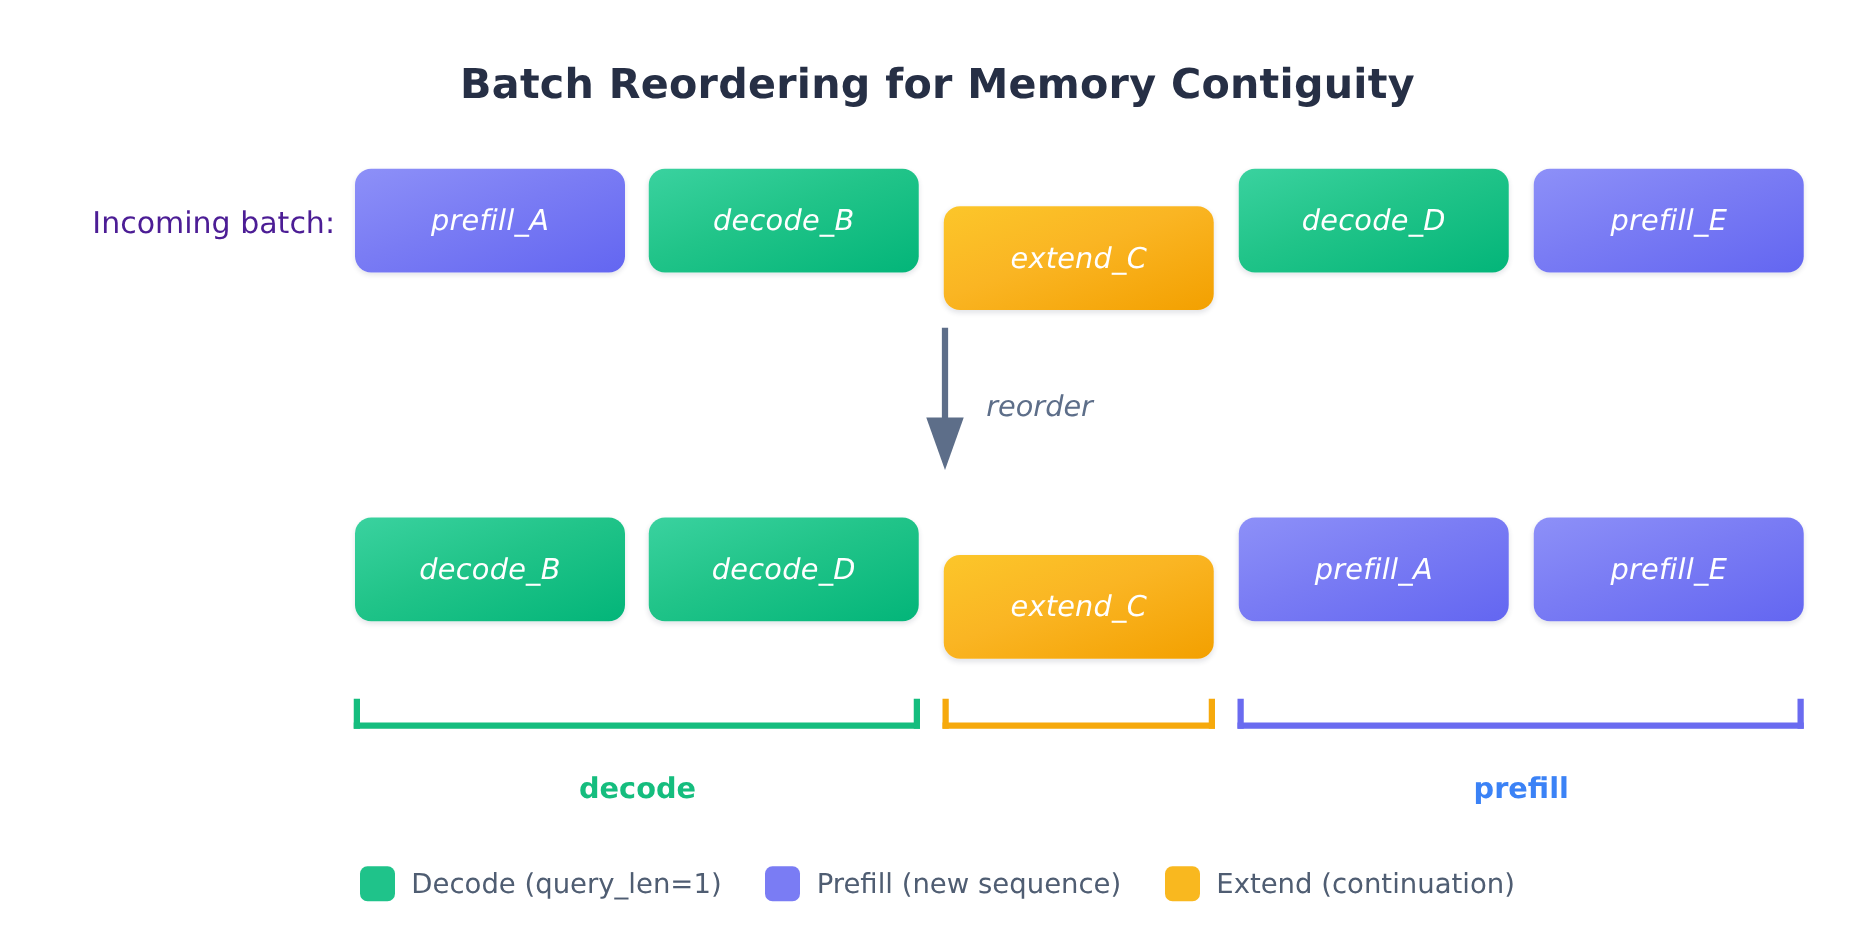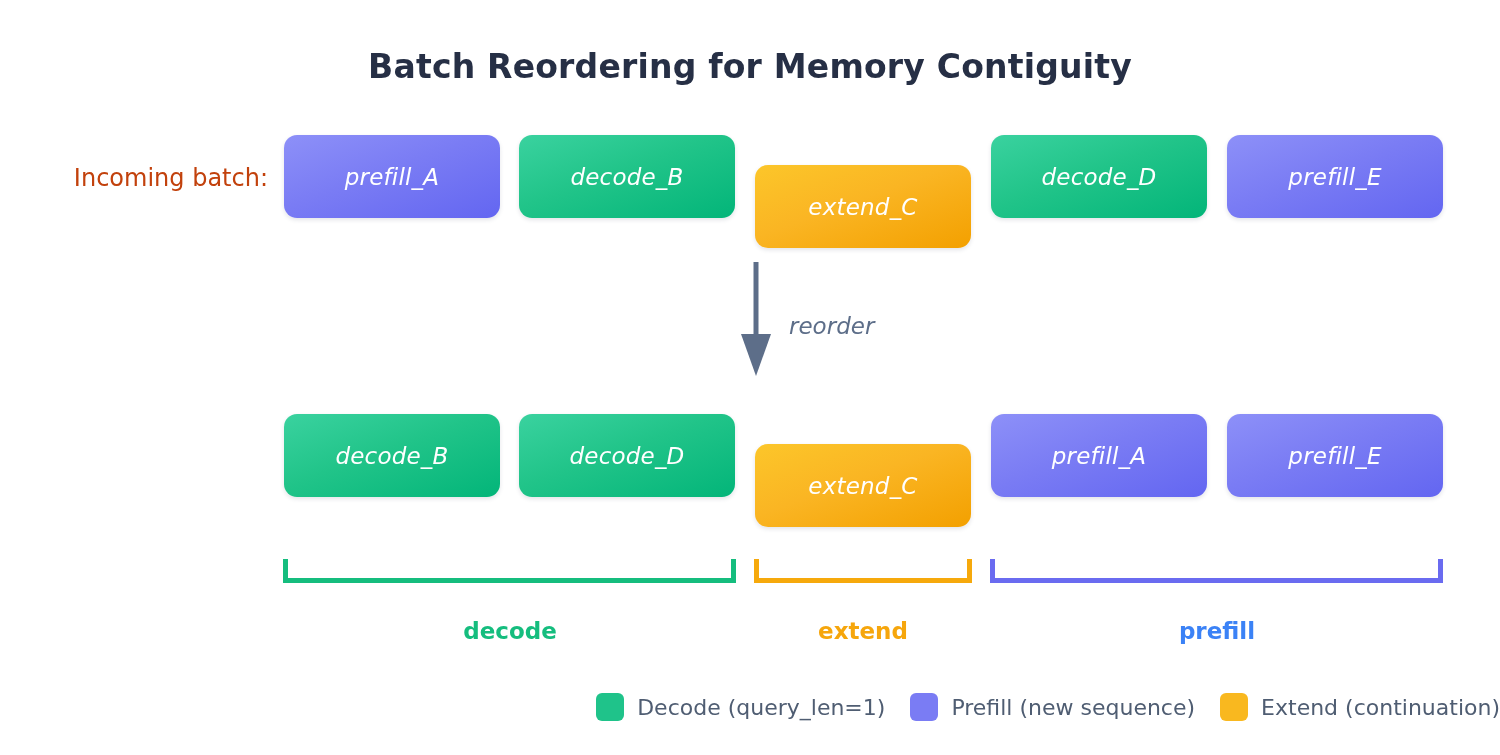--- a/index.html
+++ b/index.html
@@ -32,21 +32,21 @@
     font-weight: bold;
     color: #262f45;
     letter-spacing: 0.2px;
     margin-top: 25px;
   }
 
   
   .row-label {
     position: absolute;
     font-size: 24px;
-    color: #c2410c;
+    color: #4c1d95;
     white-space: nowrap;
     text-align: right;
     right: 1232px; 
   }
   .row-label.r1 { top: 164px; }
   .row-label.r2 { top: 443px; }
 
   
   .block {
     position: absolute;
@@ -111,23 +111,23 @@
   .g-extend  { color: #f6a60c; }
   .g-prefill { color: #3b82f6; }
 
   
   .legend {
     position: absolute;
     left: 0;
     top: 693px;
     width: 1500px;
     display: flex;
-    justify-content: flex-end;
+    justify-content: center;
     align-items: center;
-    gap: 25px;
+    gap: 35px;
   }
   .legend-item {
     display: flex;
     align-items: center;
     gap: 13px;
   }
   .swatch {
     width: 28px;
     height: 28px;
     border-radius: 6px;
@@ -169,21 +169,20 @@
     <div class="block c-extend" style="left:755px;width:216px;">extend_C</div>
     <div class="block c-prefill" style="left:991px;width:216px;">prefill_A</div>
     <div class="block c-prefill" style="left:1227px;width:216px;">prefill_E</div>
   </div>
 
   <div class="bracket b-decode" style="left:283px;width:453px;"></div>
   <div class="bracket b-extend" style="left:754px;width:218px;"></div>
   <div class="bracket b-prefill" style="left:990px;width:453px;"></div>
 
   <div class="group-label g-decode" style="left:410px;width:200px;">decode</div>
-  <div class="group-label g-extend" style="left:763px;width:200px;">extend</div>
   <div class="group-label g-prefill" style="left:1117px;width:200px;">prefill</div>
 
   <div class="legend">
     <div class="legend-item">
       <span class="swatch" style="background:#1fc38a;"></span>
       <span class="legend-text">Decode (query_len=1)</span>
     </div>
     <div class="legend-item">
       <span class="swatch" style="background:#7a7cf4;"></span>
       <span class="legend-text">Prefill (new sequence)</span>

